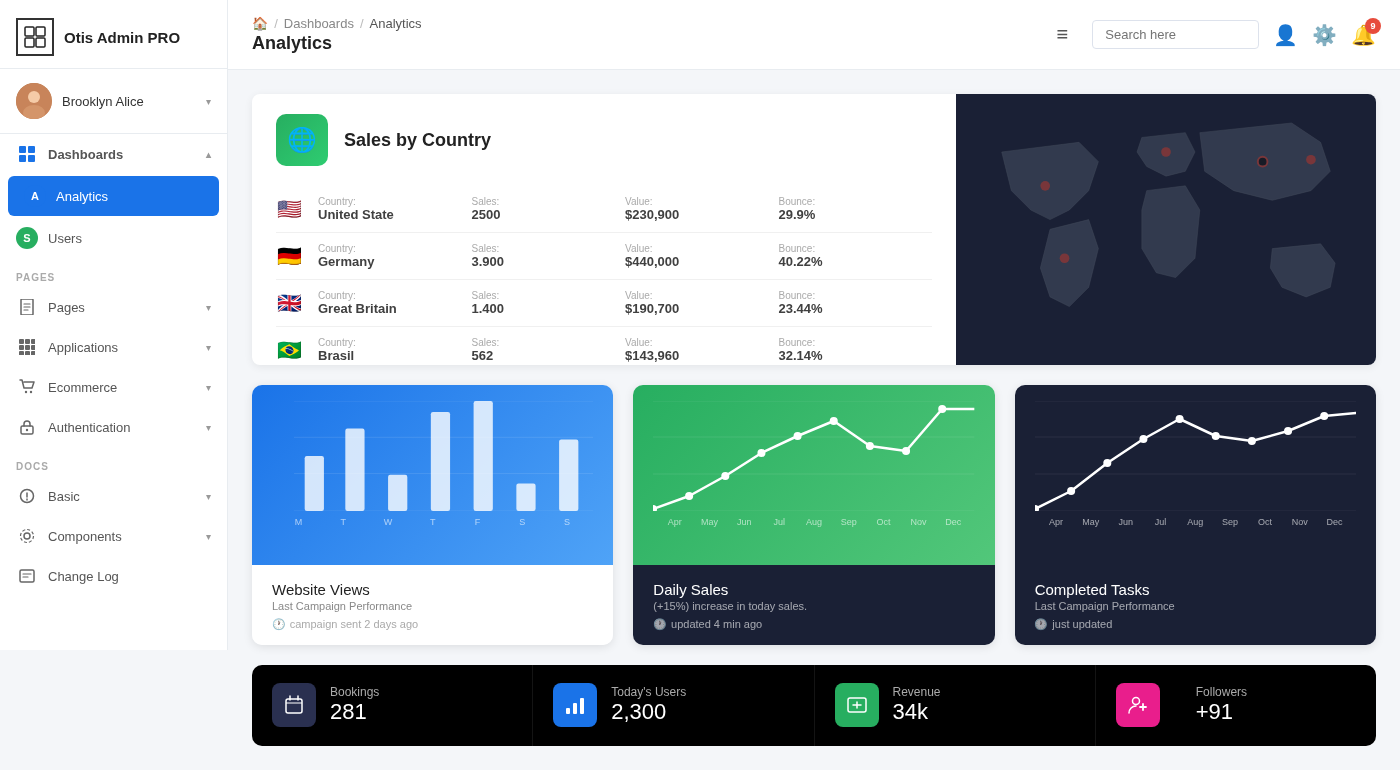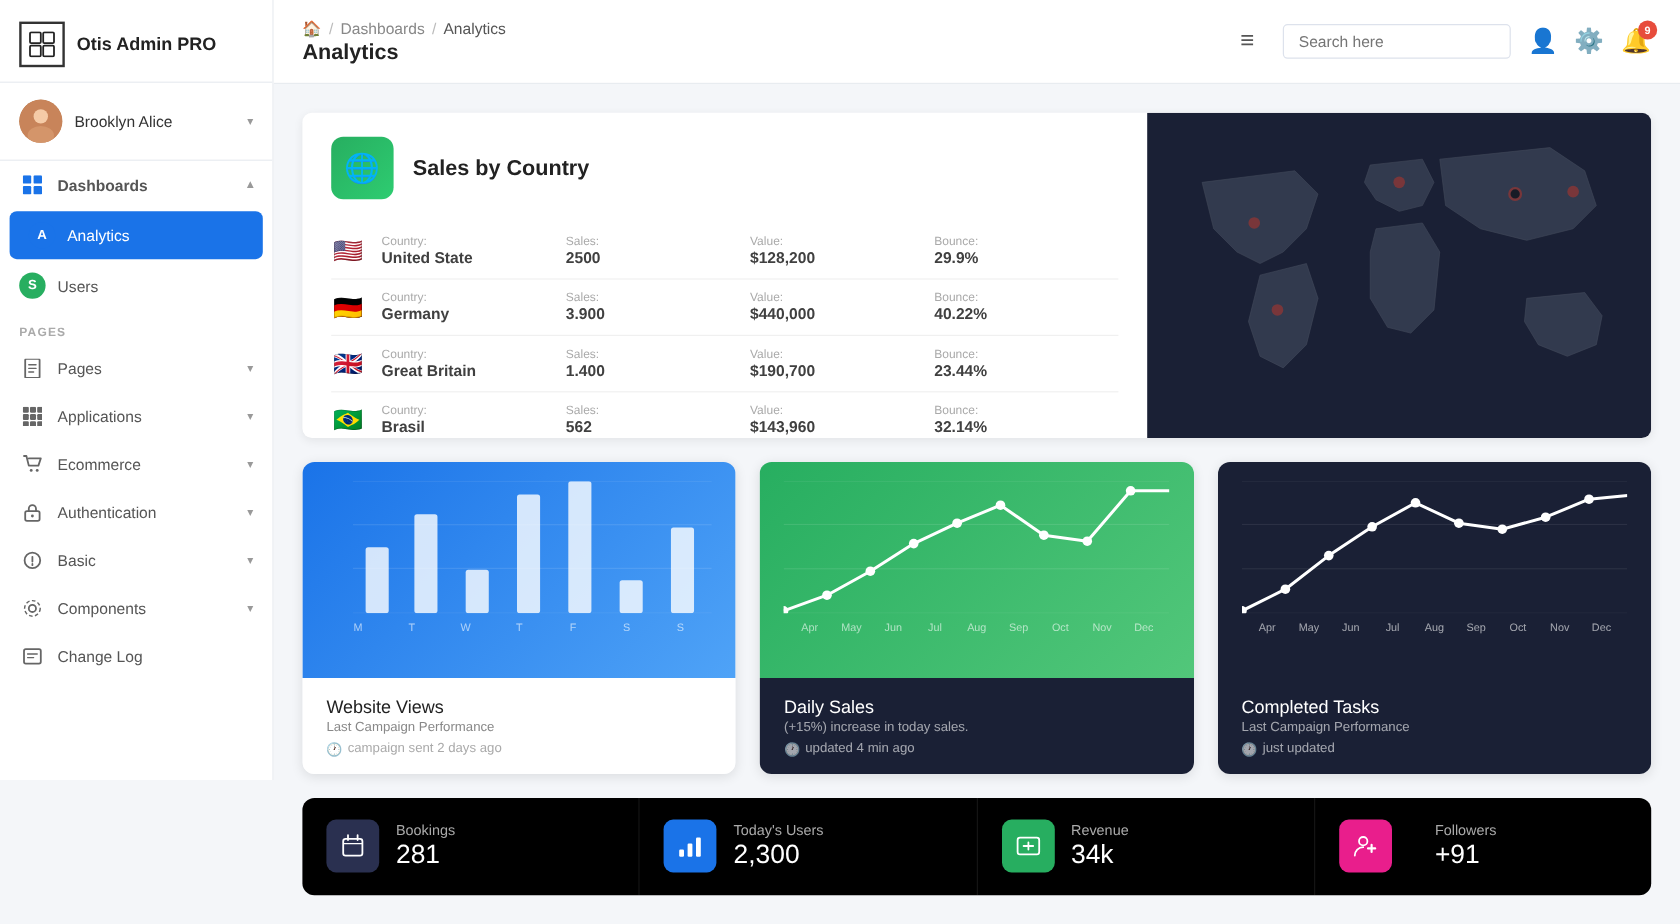--- a/index.html
+++ b/index.html
@@ -82,21 +82,21 @@
     .breadcrumb-sep { color: #bbb; }
     .breadcrumb-current { color: #555; font-weight: 500; }
     .page-title { font-size: 18px; font-weight: 700; color: #222; }
     .hamburger { font-size: 20px; color: #555; margin-right: 24px; cursor: pointer; }
 
     .topbar-right { display: flex; align-items: center; gap: 14px; }
     .search-box {
       display: flex; align-items: center;
       border: 1px solid #dde2ec; border-radius: 4px;
       padding: 6px 12px; background: #fff;
-      width: 190px;
+      width: 167px;
     }
     .search-box input { border: none; outline: none; font-size: 13px; color: #999; width: 100%; background: transparent; }
     .topbar-icon { font-size: 20px; color: #555; cursor: pointer; }
     .notif-wrap { position: relative; }
     .notif-badge { position: absolute; top: -5px; right: -5px; background: #e74c3c; color: #fff; border-radius: 50%; width: 16px; height: 16px; font-size: 9px; display: flex; align-items: center; justify-content: center; font-weight: 700; }
 
     
     .content { flex: 1; overflow-y: auto; padding: 24px; display: flex; flex-direction: column; gap: 20px; }
 
     
@@ -284,20 +284,21 @@
       <svg width="16" height="16" viewBox="0 0 16 16" fill="none">
         <rect x="2" y="7" width="12" height="8" rx="1.5" stroke="#666" stroke-width="1.5" fill="none"></rect>
         <path d="M5 7V5a3 3 0 016 0v2" stroke="#666" stroke-width="1.5" stroke-linecap="round" fill="none"></path>
         <circle cx="8" cy="11" r="1.2" fill="#666"></circle>
       </svg>
     </div>
     <span class="sidebar-item-label">Authentication</span>
     <span class="chevron-down">▾</span>
   </div>
 
+  <div class="sidebar-section-label">DOCS</div>
 
   <div class="sidebar-item">
     <div class="sidebar-icon">
       <svg width="16" height="16" viewBox="0 0 16 16" fill="none">
         <circle cx="8" cy="8" r="6.5" stroke="#666" stroke-width="1.5" fill="none"></circle>
         <path d="M8 5v4M8 11v1" stroke="#666" stroke-width="1.5" stroke-linecap="round"></path>
       </svg>
     </div>
     <span class="sidebar-item-label">Basic</span>
     <span class="chevron-down">▾</span>
@@ -369,21 +370,21 @@
       <div class="country-col data-col">
         <div class="col-label">Country:</div>
         <div class="col-value">United State</div>
       </div>
       <div class="data-col">
         <div class="col-label">Sales:</div>
         <div class="col-value">2500</div>
       </div>
       <div class="data-col">
         <div class="col-label">Value:</div>
-        <div class="col-value">$128,200</div>
+        <div class="col-value">$230,900</div>
       </div>
       <div class="data-col">
         <div class="col-label">Bounce:</div>
         <div class="col-value">29.9%</div>
       </div>
     </div>
             <div class="country-row">
       <div class="flag">🇩🇪</div>
       <div class="country-col data-col">
         <div class="col-label">Country:</div>

